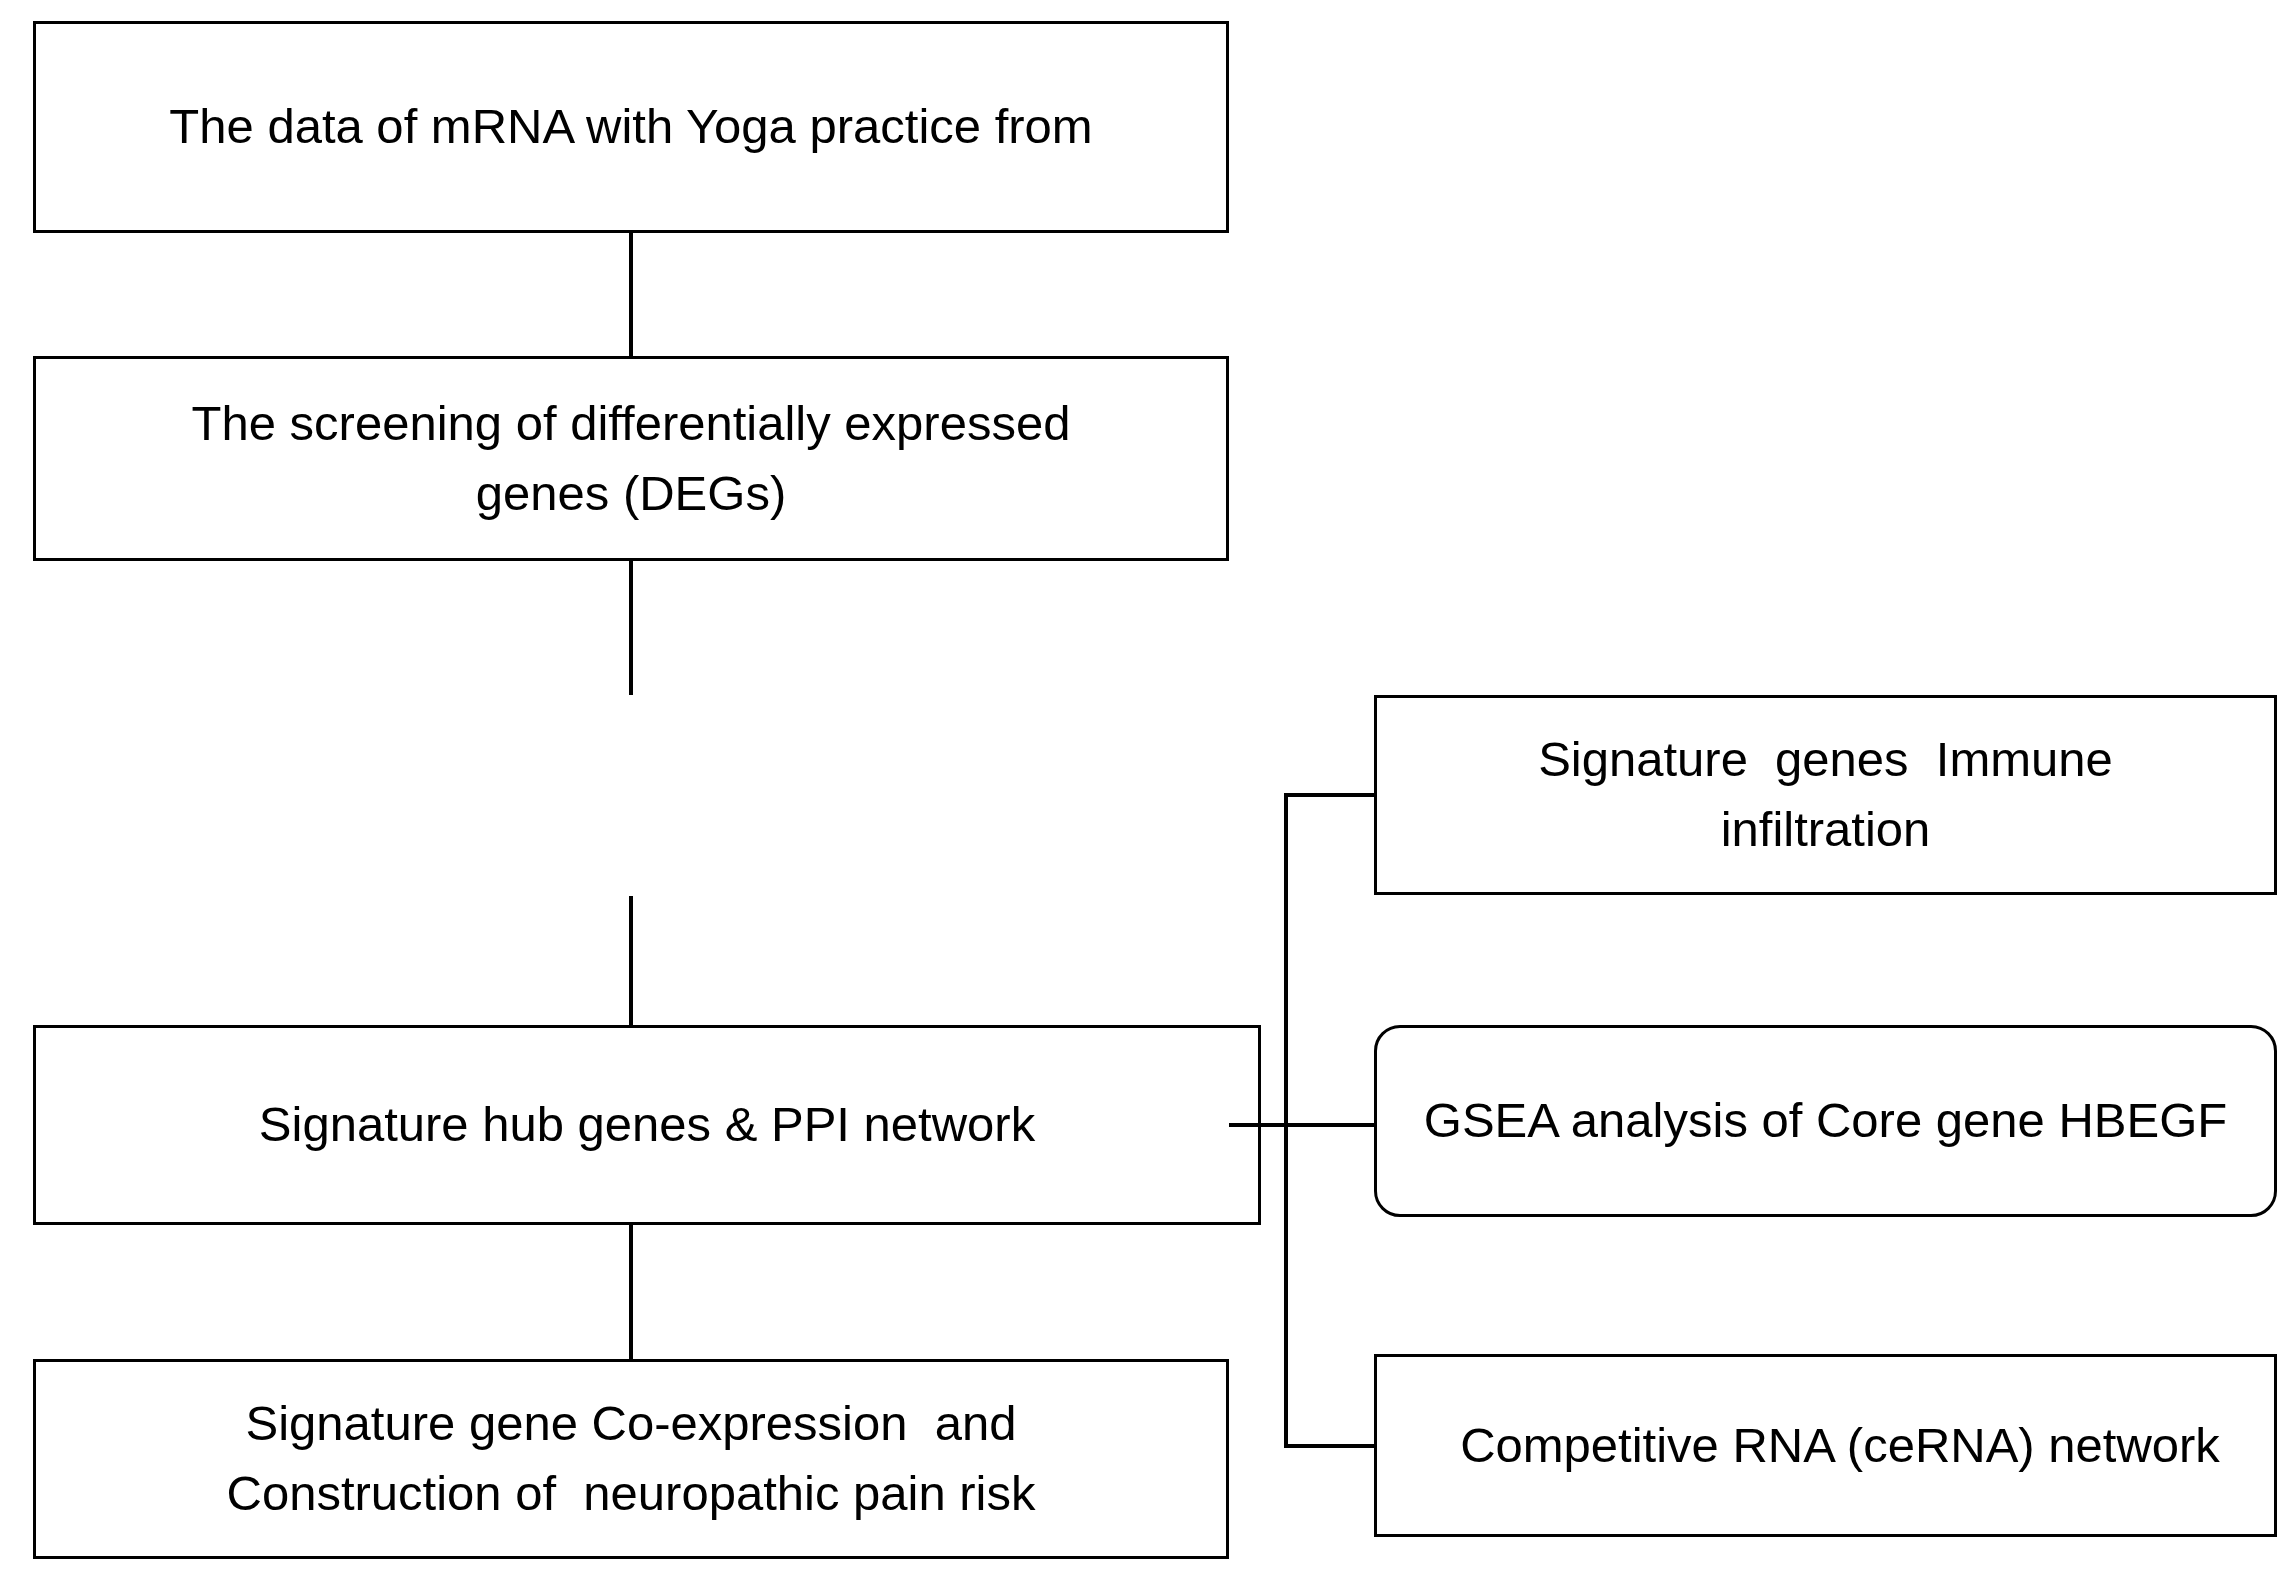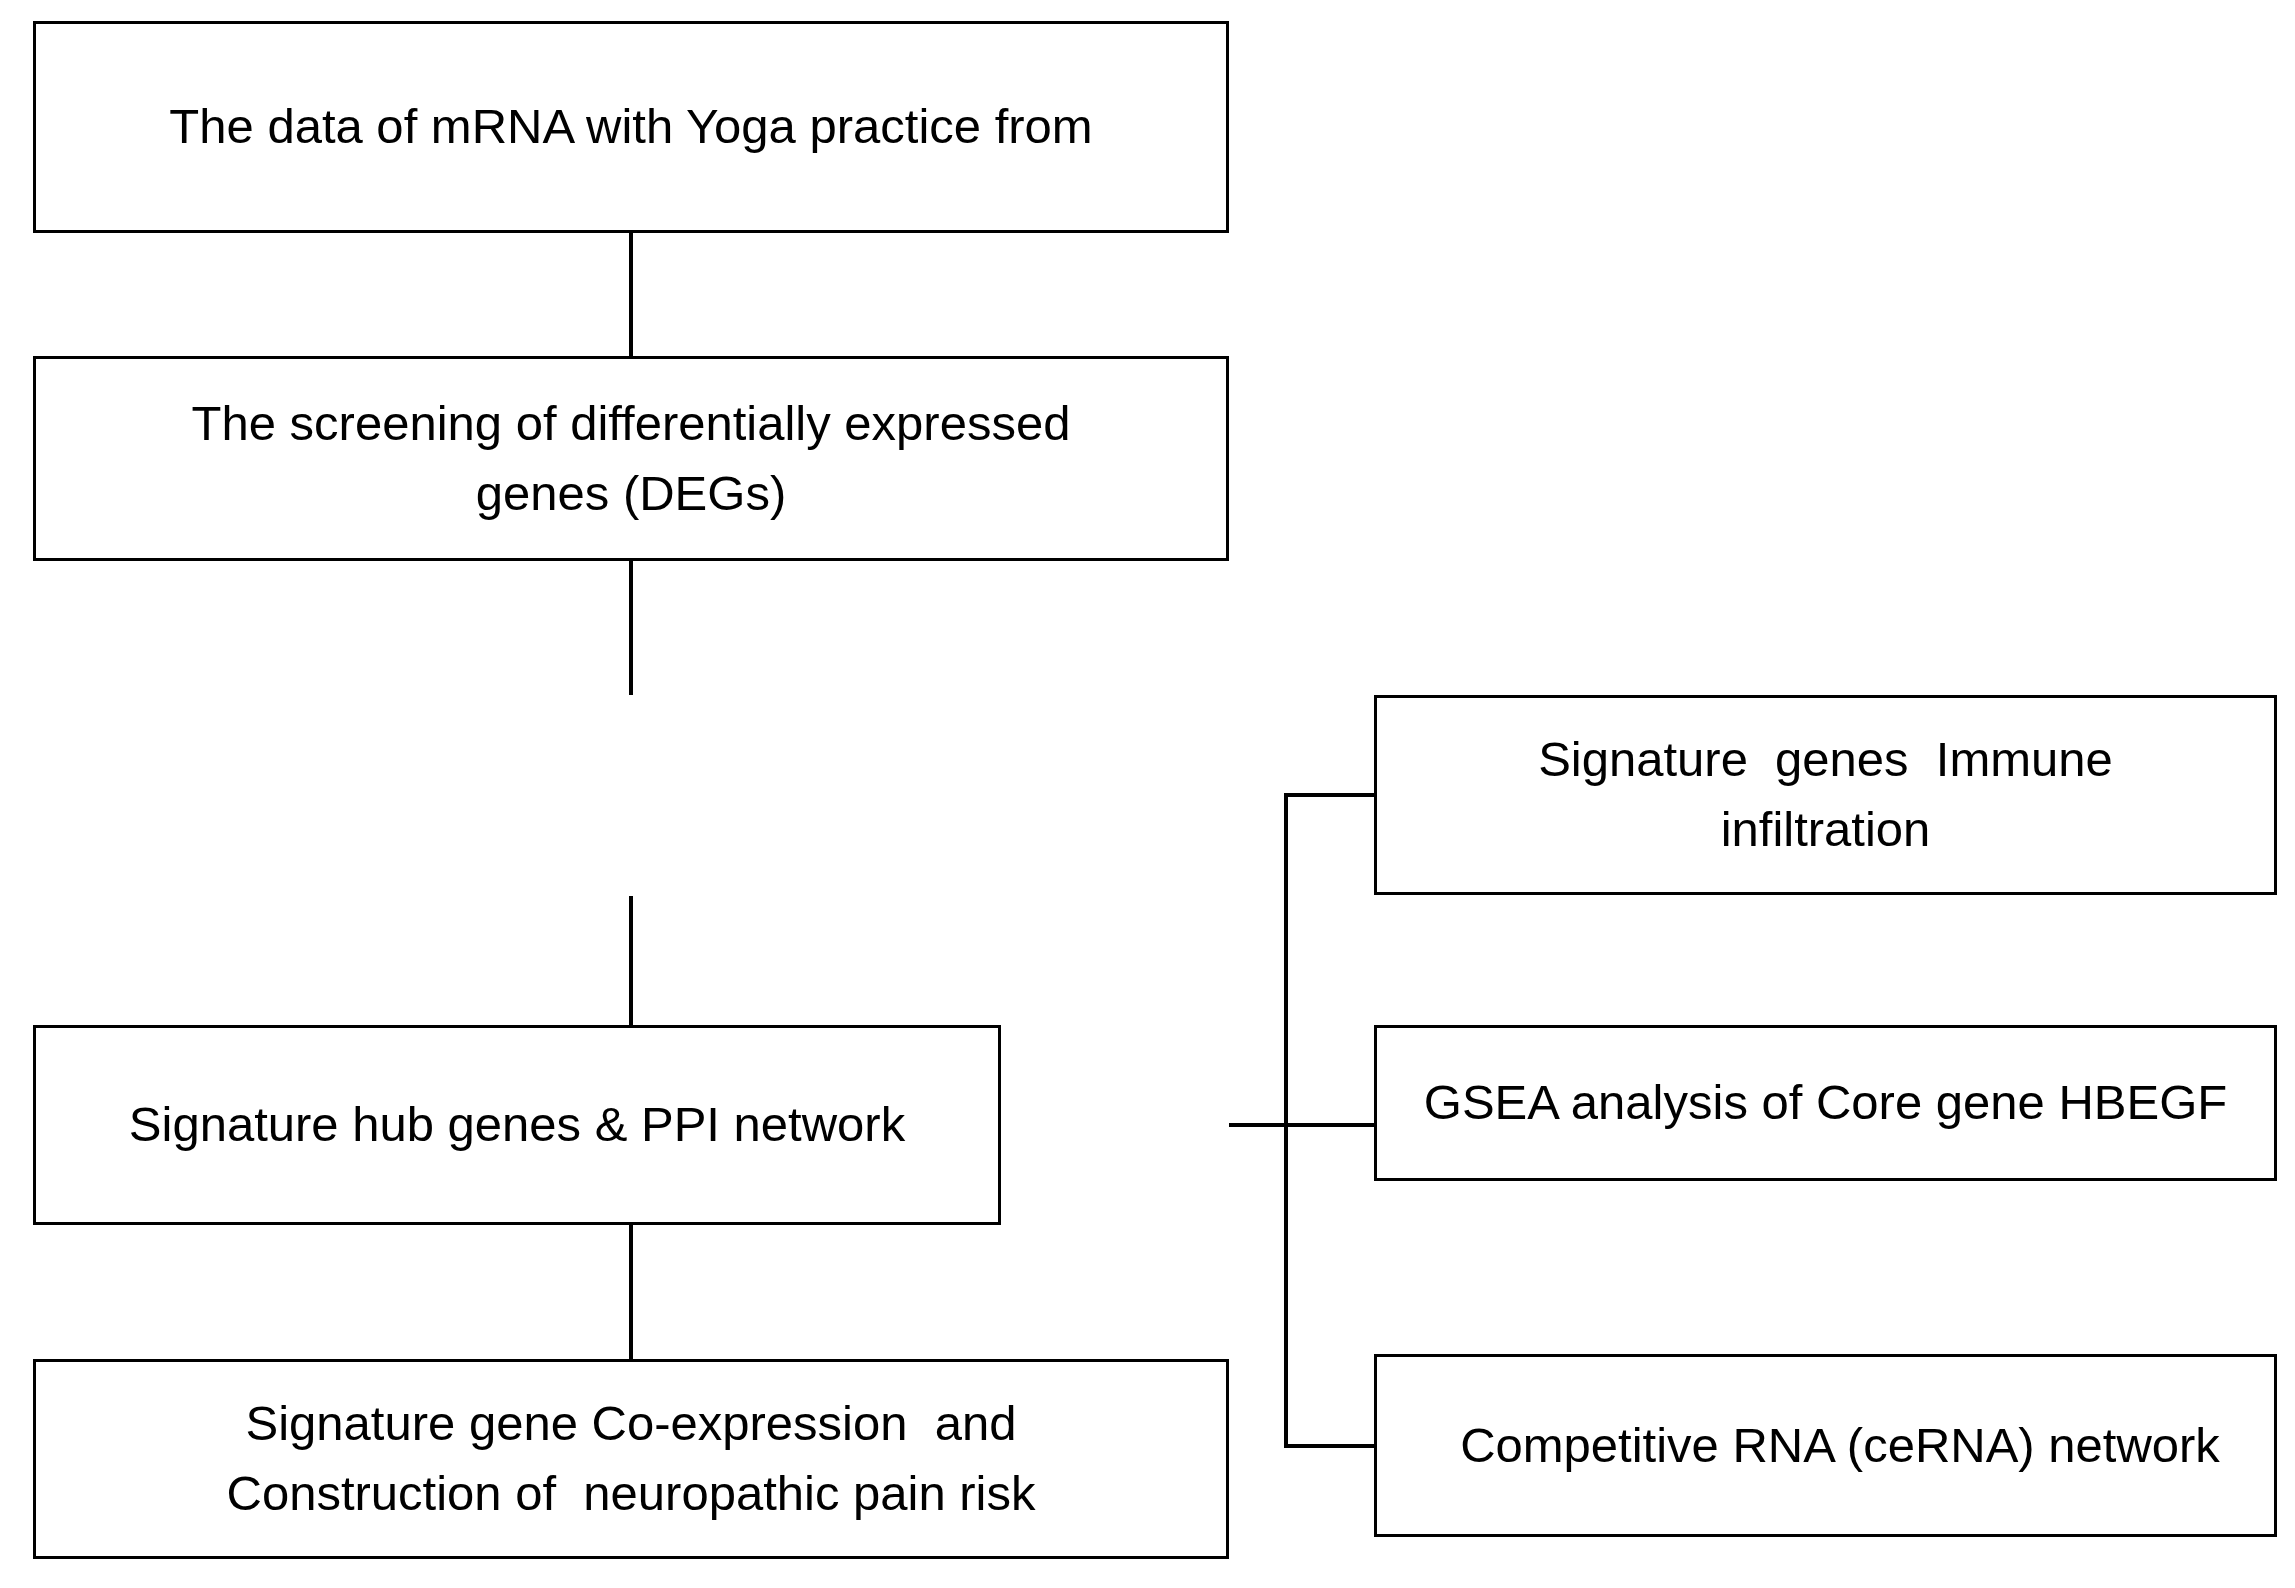--- a/index.html
+++ b/index.html
@@ -45,35 +45,35 @@
   <div class="box" style="left:33px; top:20.5px; width:1196px; height:212px;">
     <div class="line">The data of mRNA with Yoga practice from</div>
   </div>
 
   <div class="box" style="left:33px; top:356px; width:1196px; height:205px;">
     <div class="line">The screening of differentially expressed</div>
     <div class="line">genes (DEGs)</div>
   </div>
 
 
-  <div class="box" style="left:33px; top:1025px; width:968px; height:200px;">
+  <div class="box" style="left:33px; top:1025px; width:1228px; height:200px;">
     <div class="line">Signature hub genes &amp; PPI network</div>
   </div>
 
   <div class="box" style="left:1374px; top:695px; width:903px; height:200px;">
     <div class="line">Signature  genes  Immune</div>
     <div class="line">infiltration</div>
   </div>
 
   <div class="box" style="left:33px; top:1359px; width:1196px; height:200px;">
     <div class="line">Signature gene Co-expression  and</div>
     <div class="line">Construction of  neuropathic pain risk</div>
   </div>
 
-  <div class="box" style="left:1374px; top:1025px; width:903px; height:156px;">
+  <div class="box" style="left:1374px; top:1025px; width:903px; height:192px;border-radius:26px;">
     <div class="line">GSEA analysis of Core gene HBEGF</div>
   </div>
 
   <div class="box" style="left:1374px; top:1354px; width:903px; height:183px;padding-left:47px;">
     <div class="line">Competitive RNA (ceRNA) network</div>
   </div>
 
   <div class="conn" style="left:629px; top:233px; width:3.6px; height:124px;"></div>
   <div class="conn" style="left:629px; top:561px; width:3.6px; height:134px;"></div>
   <div class="conn" style="left:629px; top:896px; width:3.6px; height:129px;"></div>

